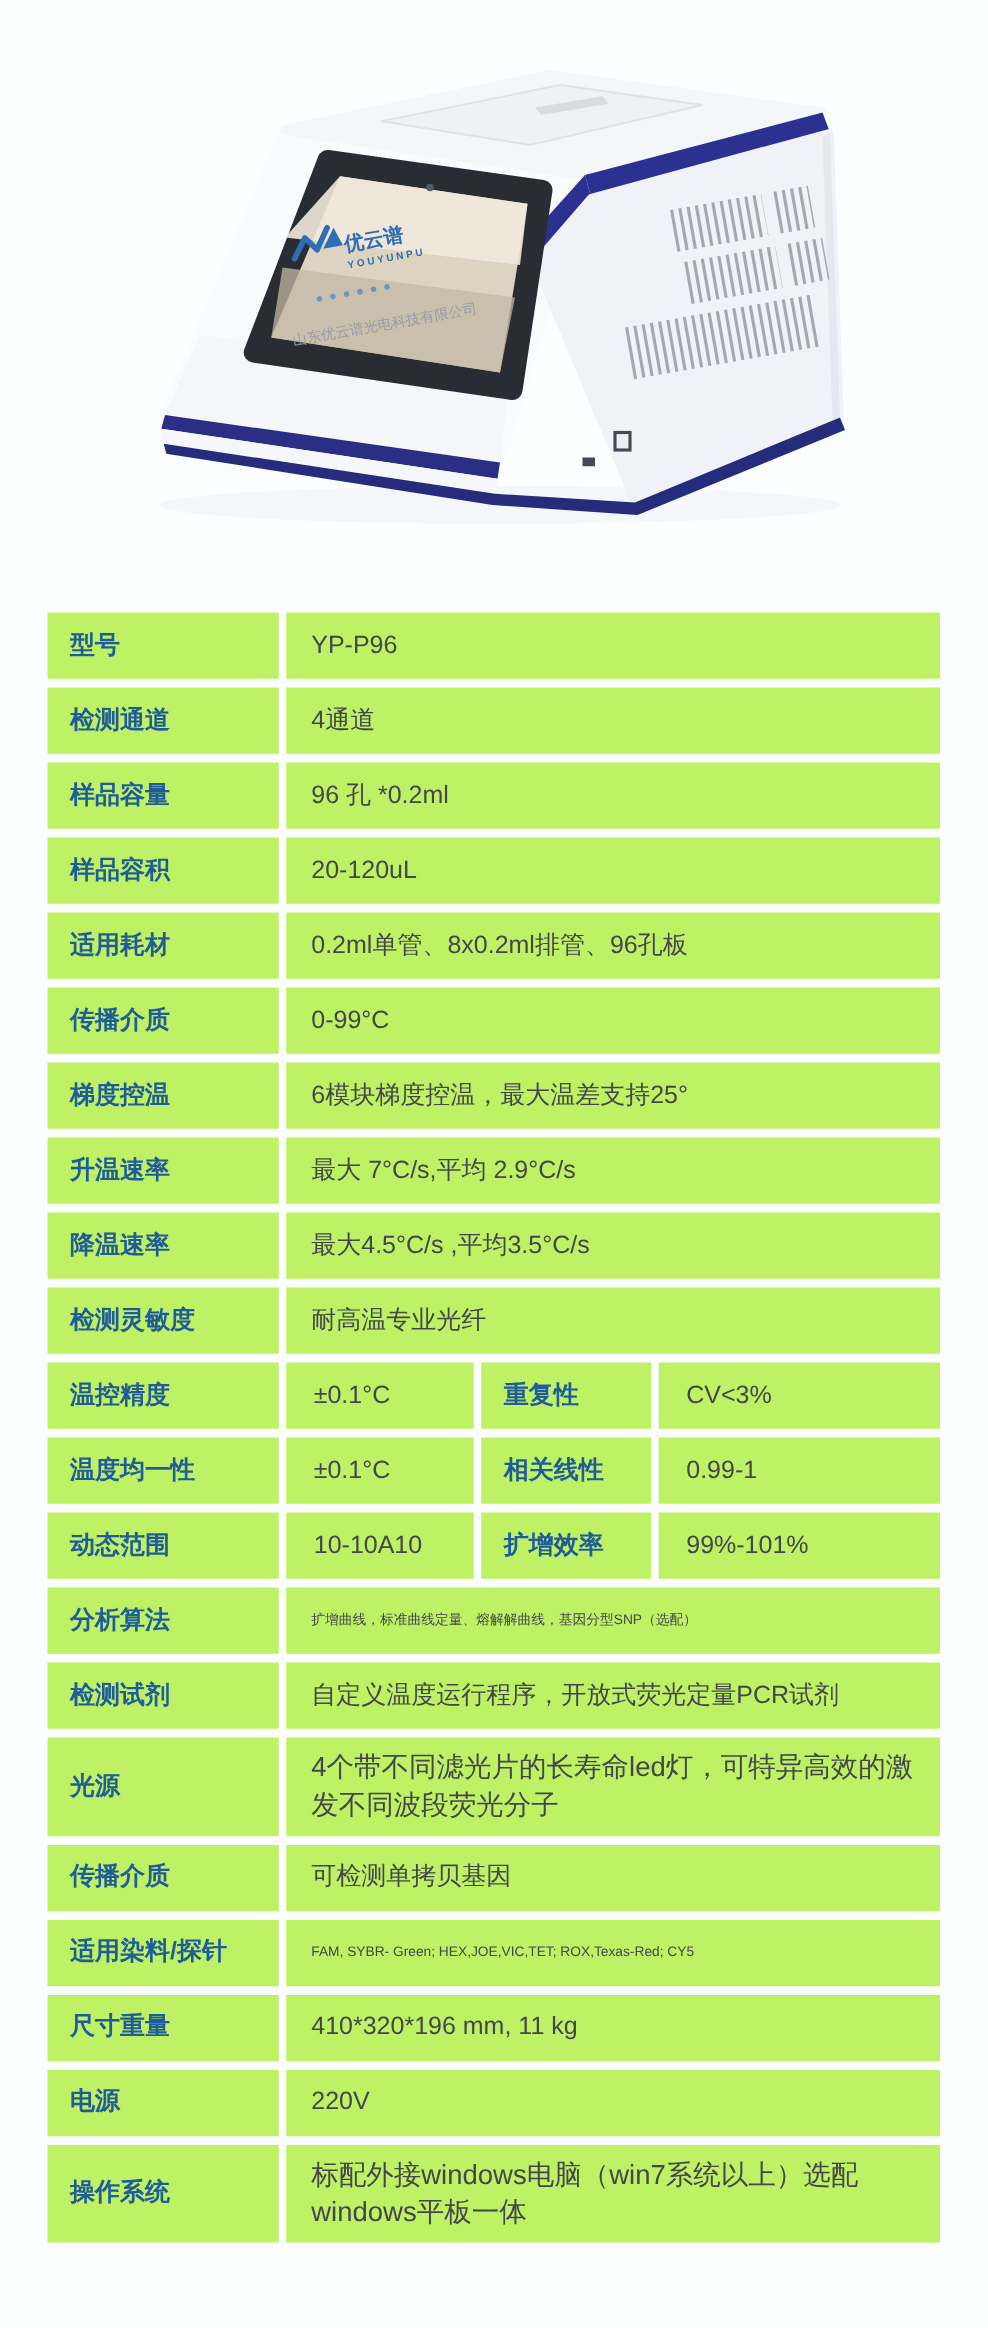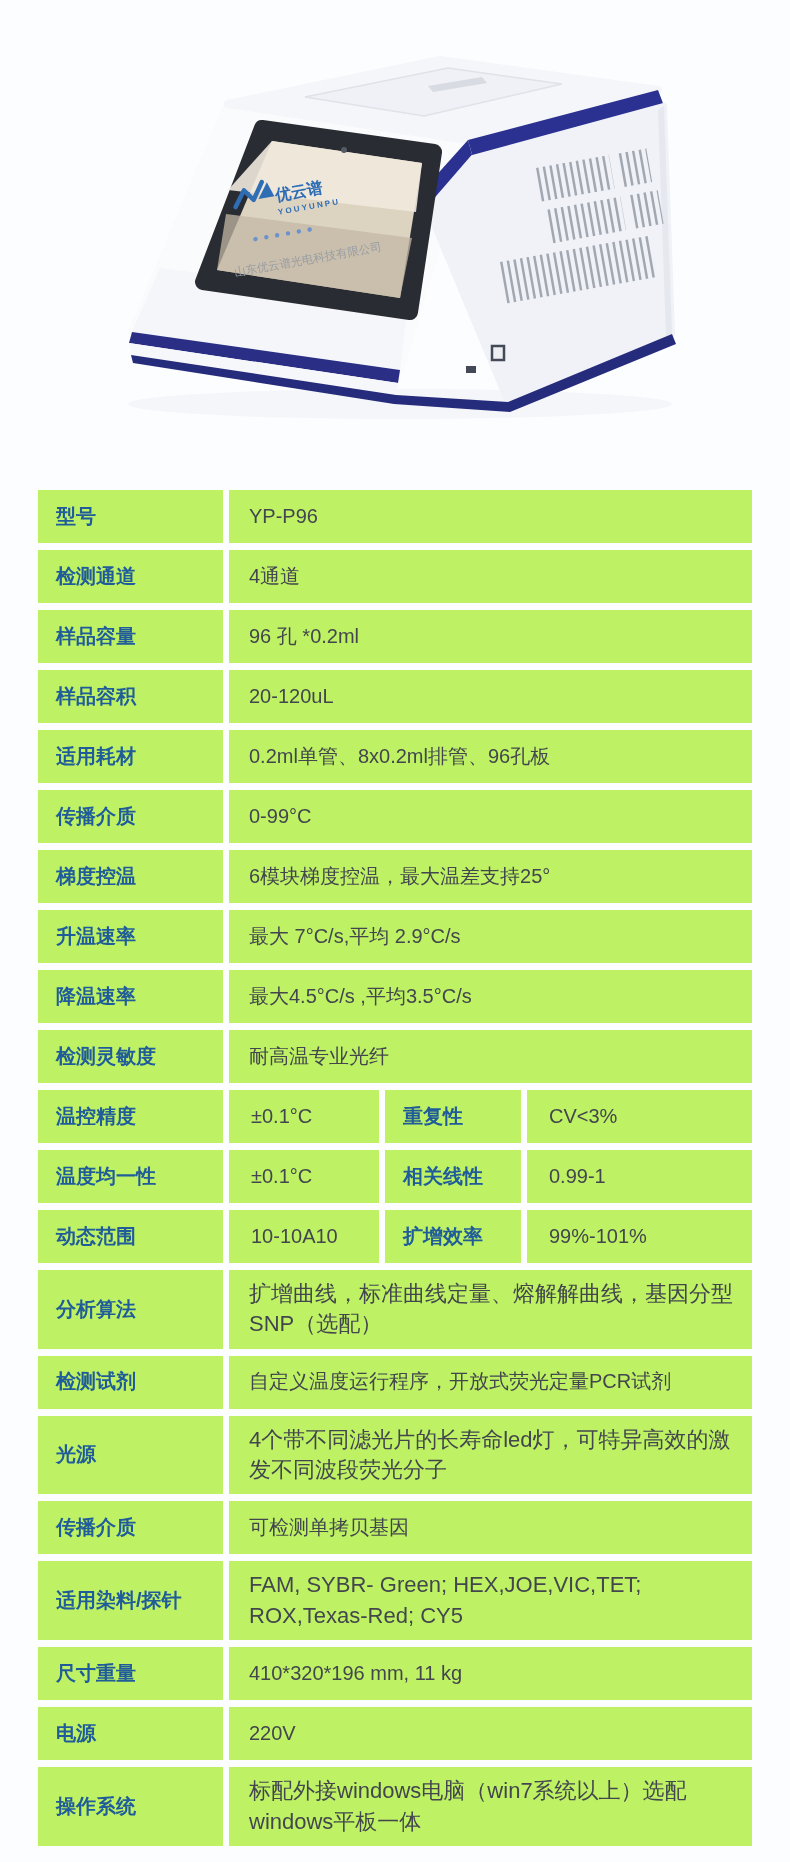--- a/index.html
+++ b/index.html
@@ -24,21 +24,21 @@
     background:#bef264;
     min-height:53px;
     display:flex;align-items:center;
     box-sizing:border-box;
     padding:9px 14px 9px 18px;
     font-size:20px;line-height:1.38;
   }
   .cell.label{color:#1f5c99;font-weight:700;}
   .cell.value{color:#43474d;font-weight:400;padding-left:20px;}
   .row.split .cell.value{padding-left:22px;}
-  .row.dense .cell.value{font-size:22px;}
+  .row.dense .cell.value{font-size:11px;}
   .row.dense2 .cell.value{font-size:22px;}
 </style>
 </head>
 <body>
 
 <div class="page">
 
   <div class="photo">
     <svg width="790" height="450" viewBox="0 0 790 450">
 

